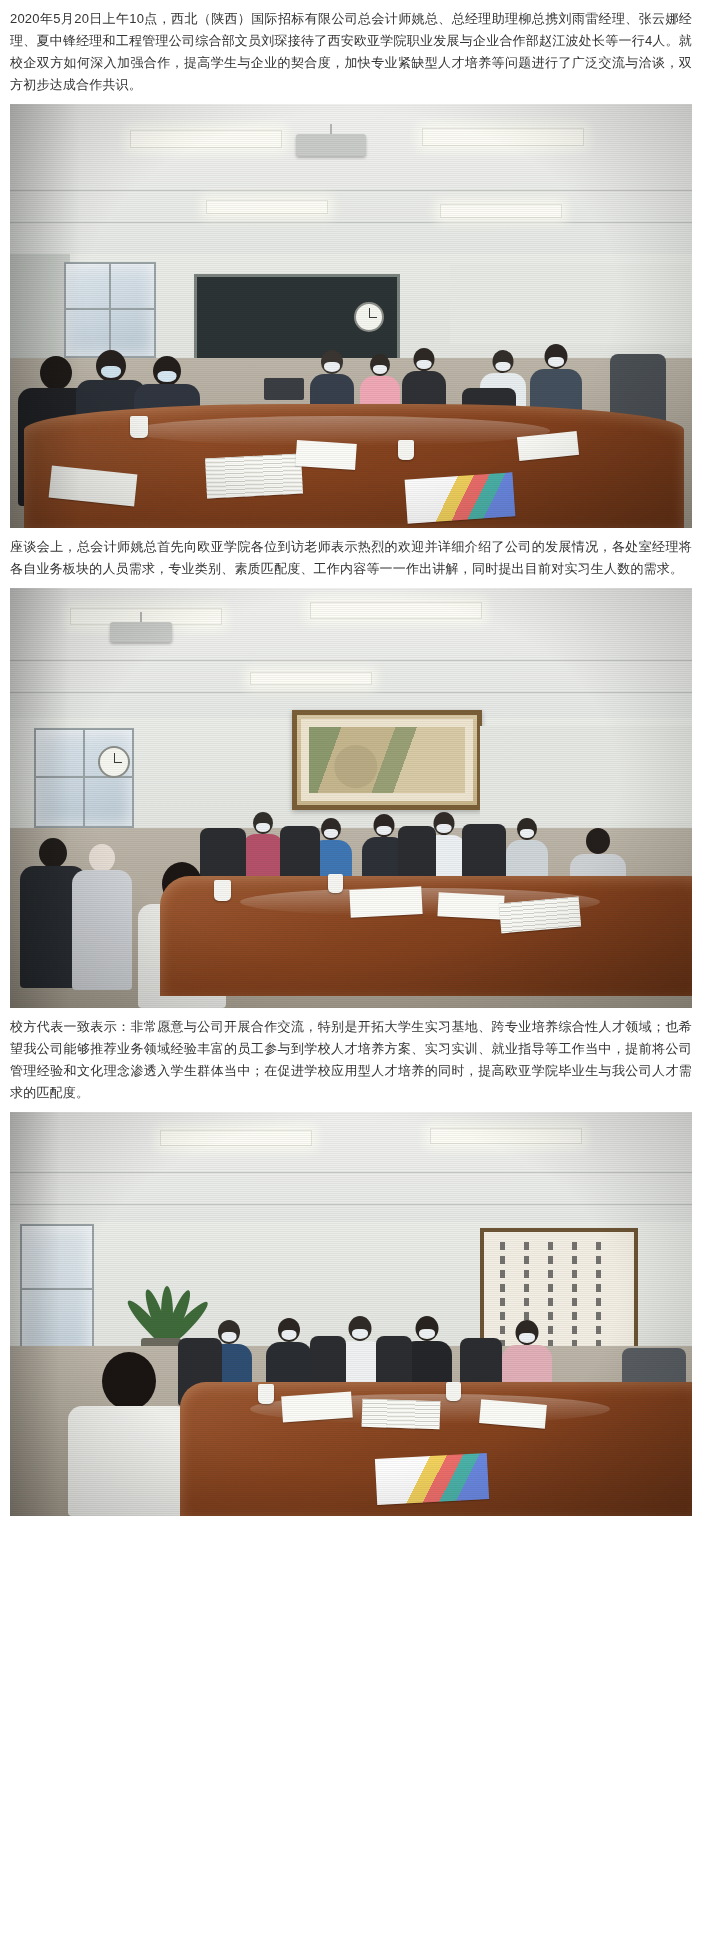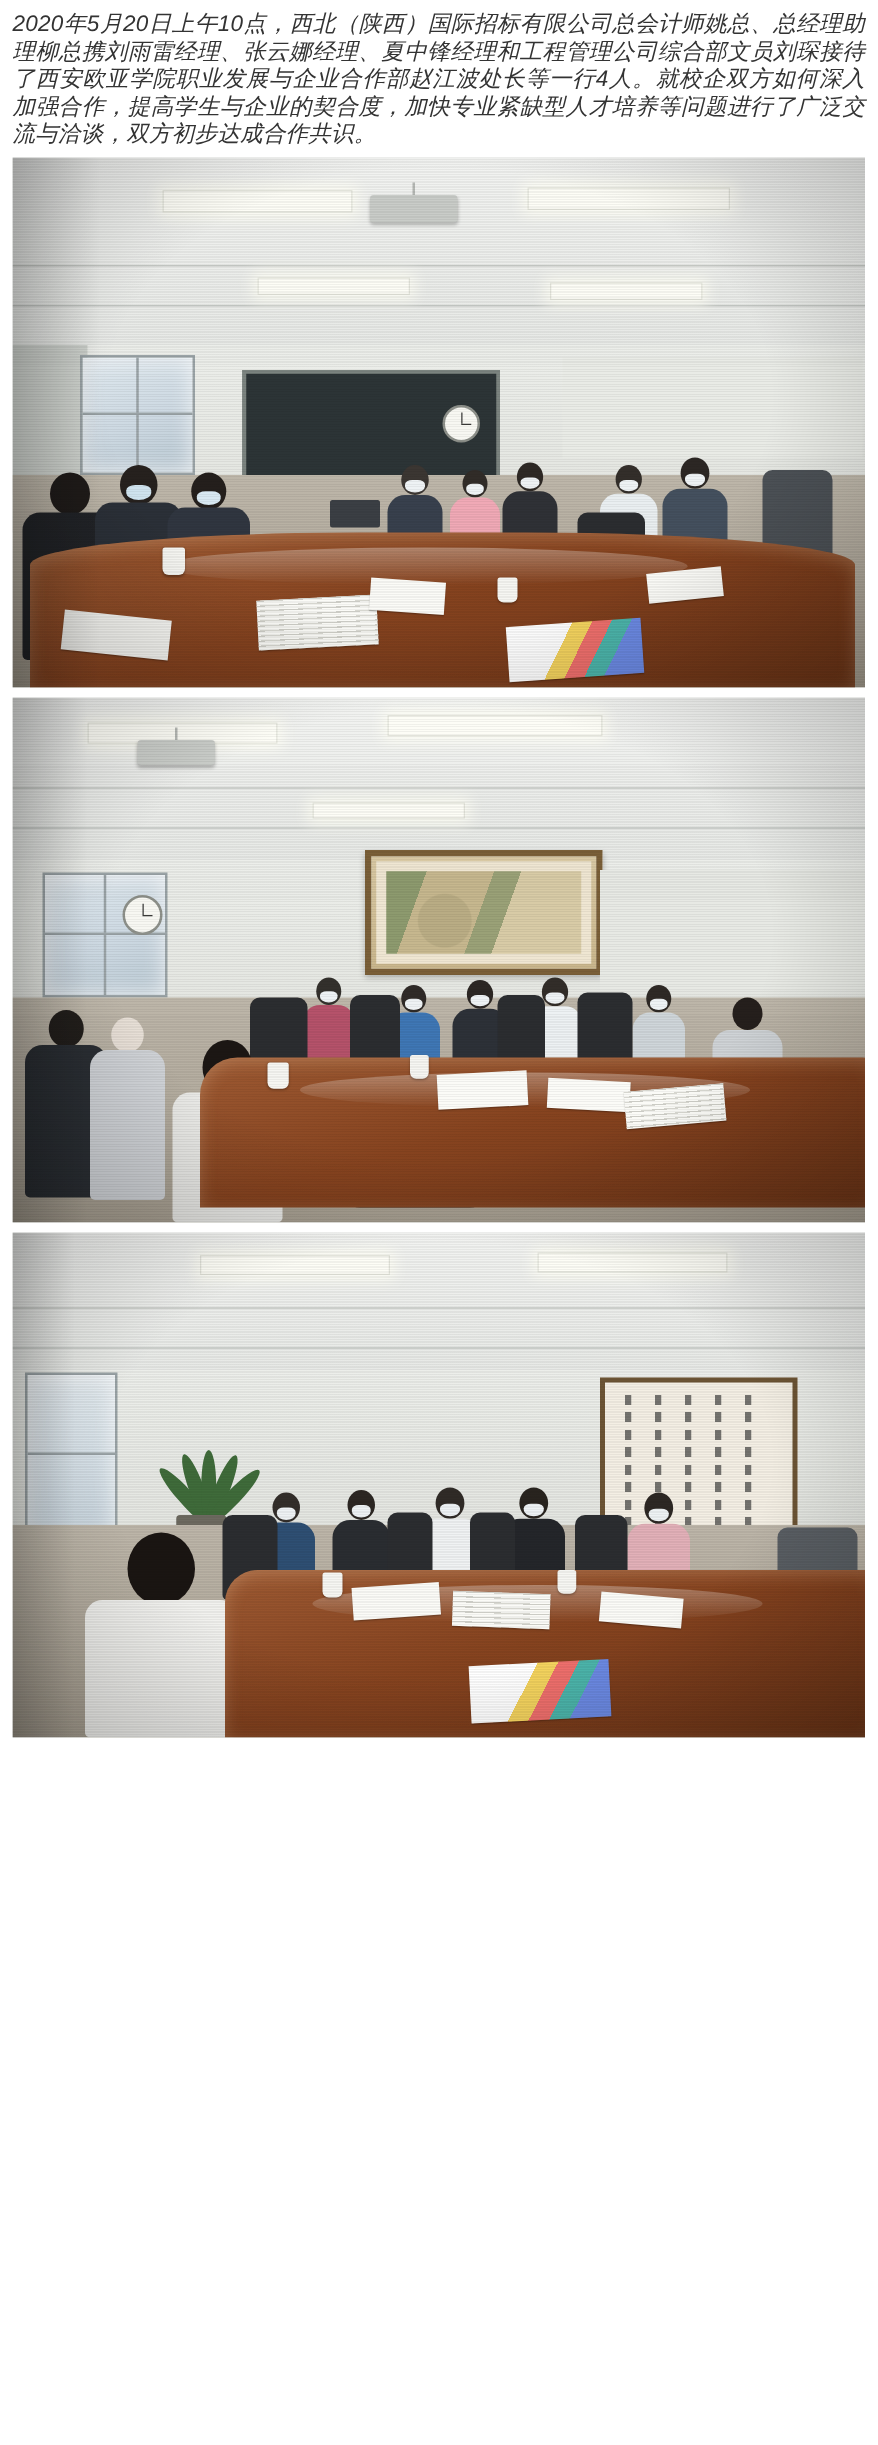--- a/index.html
+++ b/index.html
@@ -10,27 +10,26 @@
   body {
     width: 702px;
     font-family: "Liberation Sans", sans-serif;
   }
   .page {
     width: 702px;
     box-sizing: border-box;
     padding: 8px 10px 12px 10px;
   }
   .para {
-    font-size: 18px;
+    font-size: 13px;
     line-height: 22px;
     color: #333333;
     text-align: justify;
     letter-spacing: 0.2px;
     margin: 0 0 8px 0;
-    font-style: italic;
   }
   .figure {
     width: 682px;
     margin: 4px 0 8px 0;
     position: relative;
     overflow: hidden;
     background: #dfe2e0;
   }
   .figure.f1 { height: 424px; }
   .figure.f2 { height: 420px; }
@@ -262,20 +261,21 @@
       <div class="cup" style="left:120px;top:312px;width:18px;height:22px;"></div>
       <div class="cup" style="left:388px;top:336px;width:16px;height:20px;"></div>
       <div class="laptop" style="left:254px;top:274px;width:40px;height:22px;"></div>
 
       <div class="shade-l" style="width:70px;"></div>
       <div class="vignette"></div>
       <div class="grain"></div>
     </div>
   </div>
 
+  <p class="para">座谈会上，总会计师姚总首先向欧亚学院各位到访老师表示热烈的欢迎并详细介绍了公司的发展情况，各处室经理将各自业务板块的人员需求，专业类别、素质匹配度、工作内容等一一作出讲解，同时提出目前对实习生人数的需求。</p>
 
   <div class="figure f2">
     <div class="scene">
       <div class="ceiling" style="height:130px;"></div>
       <div class="ceil-line" style="left:0;right:0;top:72px;"></div>
       <div class="ceil-line" style="left:0;right:0;top:104px;"></div>
       <div class="panel-light" style="left:60px;top:20px;width:150px;height:15px;"></div>
       <div class="panel-light" style="left:300px;top:14px;width:170px;height:15px;"></div>
       <div class="panel-light" style="left:240px;top:84px;width:120px;height:11px;"></div>
       <div class="projector" style="left:100px;top:34px;width:62px;height:20px;"></div>
@@ -350,20 +350,21 @@
       <div class="paper lines" style="left:490px;top:312px;width:80px;height:30px;transform:rotate(-5deg);"></div>
       <div class="cup" style="left:204px;top:292px;width:17px;height:21px;"></div>
       <div class="cup" style="left:318px;top:286px;width:15px;height:19px;"></div>
 
       <div class="shade-l" style="width:60px;"></div>
       <div class="vignette"></div>
       <div class="grain"></div>
     </div>
   </div>
 
+  <p class="para">校方代表一致表示：非常愿意与公司开展合作交流，特别是开拓大学生实习基地、跨专业培养综合性人才领域；也希望我公司能够推荐业务领域经验丰富的员工参与到学校人才培养方案、实习实训、就业指导等工作当中，提前将公司管理经验和文化理念渗透入学生群体当中；在促进学校应用型人才培养的同时，提高欧亚学院毕业生与我公司人才需求的匹配度。</p>
 
   <div class="figure f3">
     <div class="scene">
       <div class="ceiling" style="height:110px;"></div>
       <div class="ceil-line" style="left:0;right:0;top:60px;"></div>
       <div class="ceil-line" style="left:0;right:0;top:92px;"></div>
       <div class="panel-light" style="left:150px;top:18px;width:150px;height:14px;"></div>
       <div class="panel-light" style="left:420px;top:16px;width:150px;height:14px;"></div>
 
       <div class="wall" style="left:0;top:110px;right:0;height:130px;"></div>

